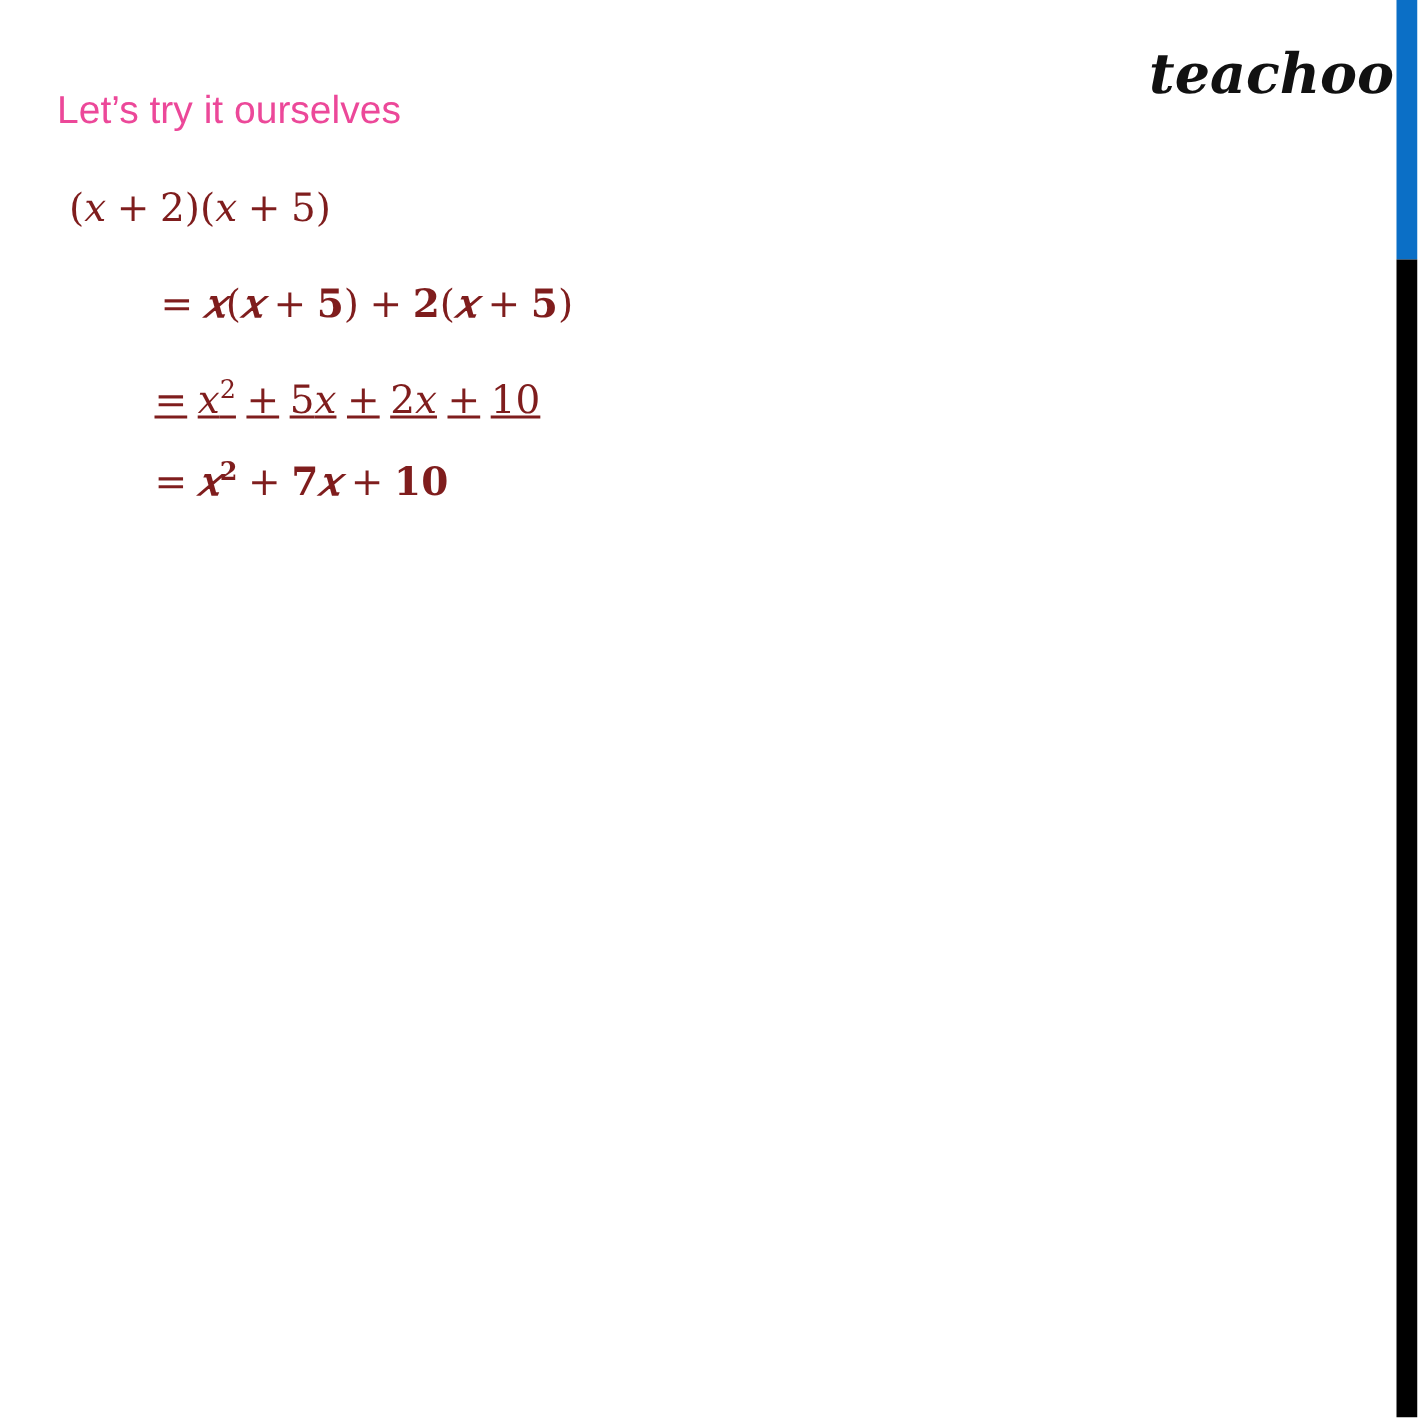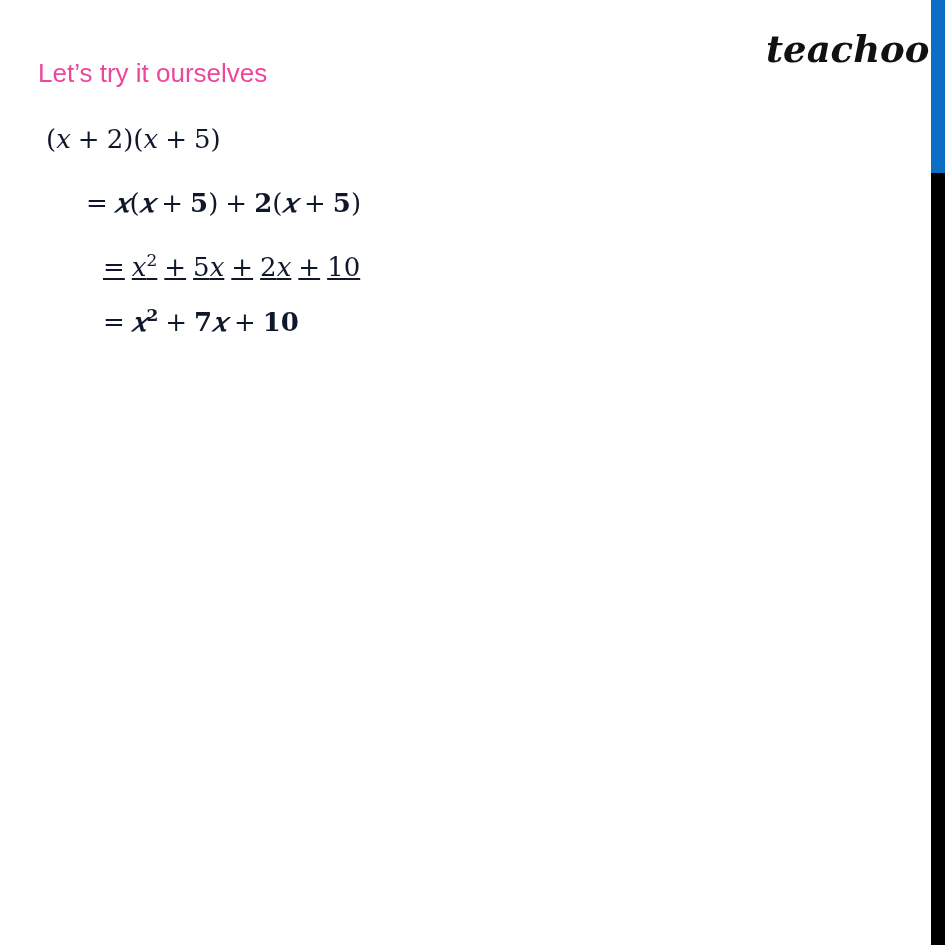--- a/index.html
+++ b/index.html
@@ -50,28 +50,28 @@
       font-family: "Liberation Sans", sans-serif;
       font-size: 26px;
       line-height: 34px;
       color: #ec4899;
     }
     .math {
       position: absolute;
       font-family: "DejaVu Serif", serif;
       font-size: 26px;
       line-height: 34px;
-      color: #0f172a;
+      color: #7f1d1d;
       white-space: nowrap;
     }
     .math i { font-style: italic; }
     .math .b { font-weight: bold; }
     .math sup { font-size: 17px; vertical-align: 10px; line-height: 0; }
     .line0 { left: 46px; top: 122px; }
-    .line1 { left: 86px; top: 186px; }
+    .line1 { left: 107px; top: 186px; }
     .line2 { left: 103px; top: 250px; text-decoration: underline; }
     .line3 { left: 103px; top: 305px; }
     .sp { display: inline-block; width: 7px; }
   </style>
 </head>
 <body>
 
 <div class="right-bar-blue"></div>
 <div class="right-bar-black"></div>
 

